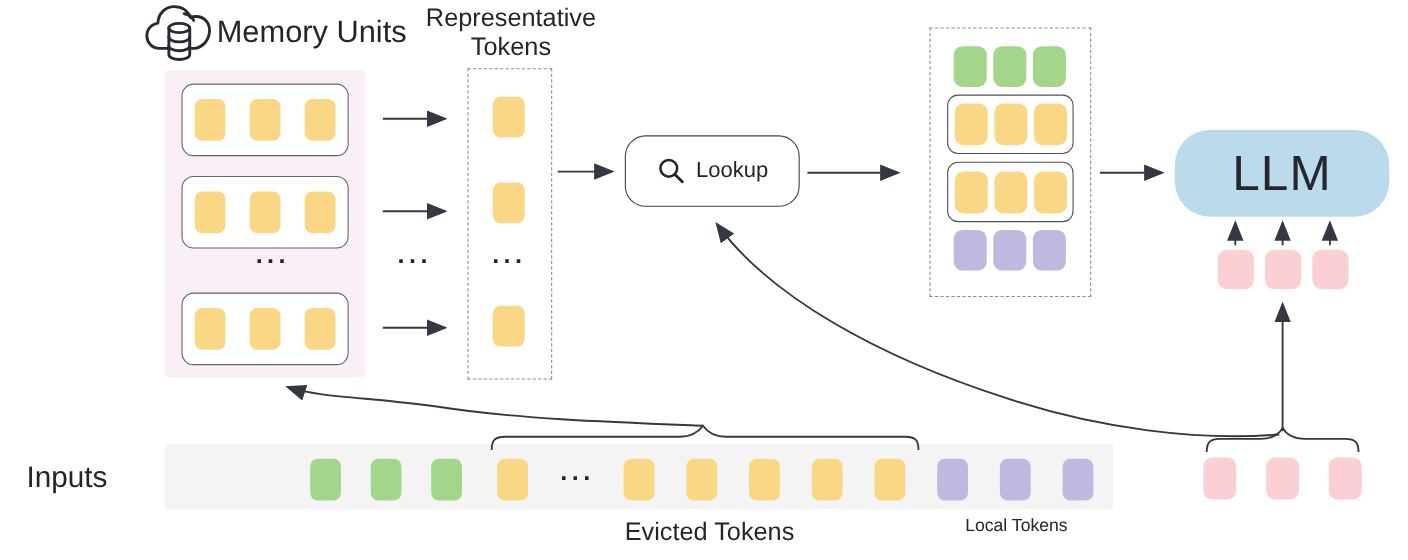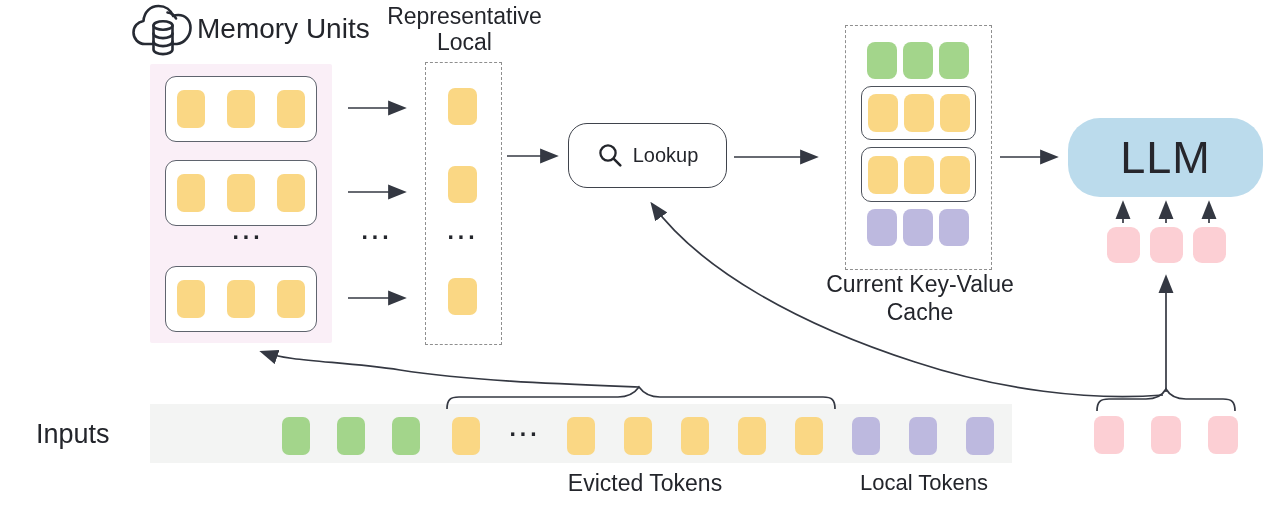--- a/index.html
+++ b/index.html
@@ -56,24 +56,24 @@
         <ellipse cx="32" cy="23.5" rx="9.5" ry="4.2" fill="#ffffff"></ellipse>
         <path d="M22.5,23.5 v24 c0,2.6 4.2,4.6 9.5,4.6 s9.5,-2 9.5,-4.6 v-24"></path>
         <path d="M22.5,31.5 c0,2.6 4.2,4.6 9.5,4.6 s9.5,-2 9.5,-4.6"></path>
         <path d="M22.5,39.5 c0,2.6 4.2,4.6 9.5,4.6 s9.5,-2 9.5,-4.6"></path>
       </g>
     </g>
   </svg>
   <div class="label" style="left:197px;top:13px;font-size:28px;text-align:right;">Memory Units</div>
 
   <div class="label center" style="left:382px;top:3px;width:165px;font-size:23px;line-height:26px;">Representative
-Local</div>
+Tokens</div>
 
 
-  <div class="label" style="left:24px;top:419px;font-size:27px;margin-left:12px;">Inputs</div>
+  <div class="label" style="left:24px;top:419px;font-size:27px;">Inputs</div>
 
   <div class="mem-panel" style="background:#FAEFF7;"></div>
   <div class="mem-row" style="top:76px;">
       <div class="token" style="background: rgb(250, 215, 132);"></div>
       <div class="token" style="background: rgb(250, 215, 132);"></div>
       <div class="token" style="background: rgb(250, 215, 132);"></div>
     </div>
   <div class="mem-row" style="top:160px;">
       <div class="token" style="background: rgb(250, 215, 132);"></div>
       <div class="token" style="background: rgb(250, 215, 132);"></div>
@@ -117,22 +117,20 @@
   <div class="cache-boxed" style="top:147px;height:53px;">
       <div class="token" style="background: rgb(250, 215, 132);"></div>
       <div class="token" style="background: rgb(250, 215, 132);"></div>
       <div class="token" style="background: rgb(250, 215, 132);"></div>
     </div>
   <div class="trow cache-row" style="top:209px;">
       <div class="token" style="background: rgb(189, 185, 223);"></div>
       <div class="token" style="background: rgb(189, 185, 223);"></div>
       <div class="token" style="background: rgb(189, 185, 223);"></div>
     </div>
-  <div class="label center" style="left:810px;top:270px;width:220px;font-size:23px;line-height:28px;">Current Key-Value
-Cache</div>
 
   <div class="llm-box" style="background:#BBDBEC;border-radius:32px;">
     <span>LLM</span>
   </div>
   <div class="trow llm-in" style="left:1107px;top:227px;">
       <div class="token" style="background: rgb(252, 207, 212);"></div>
       <div class="token" style="background: rgb(252, 207, 212);"></div>
       <div class="token" style="background: rgb(252, 207, 212);"></div>
     </div>
 
@@ -158,21 +156,21 @@
       <div class="token" style="background: rgb(189, 185, 223);"></div>
       <div class="token" style="background: rgb(189, 185, 223);"></div>
     </div>
   <div class="trow cur-row" style="left:1094px;top:416px;gap:27px;">
       <div class="token" style="background: rgb(252, 207, 212);"></div>
       <div class="token" style="background: rgb(252, 207, 212);"></div>
       <div class="token" style="background: rgb(252, 207, 212);"></div>
     </div>
 
   <div class="label center" style="left:555px;top:470px;width:180px;font-size:23px;">Evicted Tokens</div>
-  <div class="label center" style="left:834px;top:470px;width:180px;font-size:22px;">Local Tokens</div>
+  <div class="label center" style="left:834px;top:470px;width:180px;font-size:16px;">Local Tokens</div>
 
   <svg class="overlay" width="1280" height="509" viewBox="0 0 1280 509">
     <defs>
       <marker id="ah" viewBox="0 0 10 8" refX="8.5" refY="4" markerWidth="11" markerHeight="9" orient="auto-start-reverse">
         <path d="M0,0 L10,4 L0,8 Z" fill="#343842"></path>
       </marker>
     </defs>
     <g stroke="#343842" stroke-width="1.7" fill="none">
       <line x1="348" y1="108" x2="404" y2="108" marker-end="url(#ah)"></line>
       <line x1="348" y1="192" x2="404" y2="192" marker-end="url(#ah)"></line>

